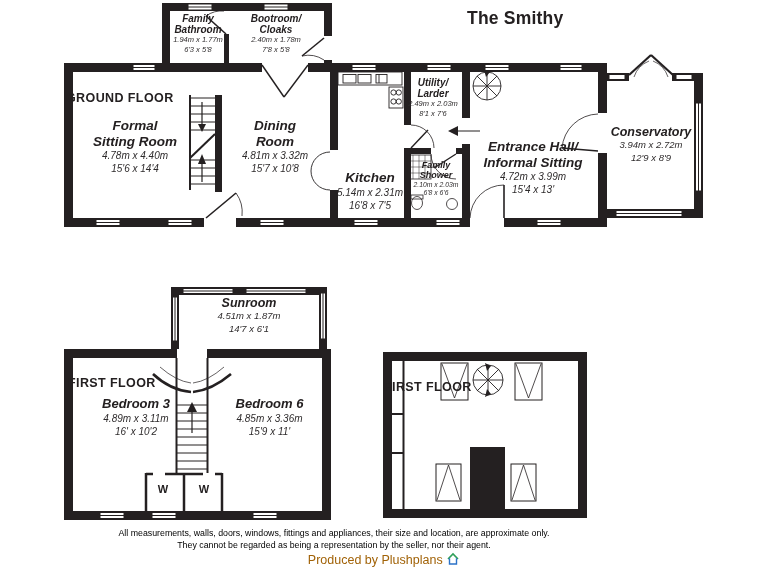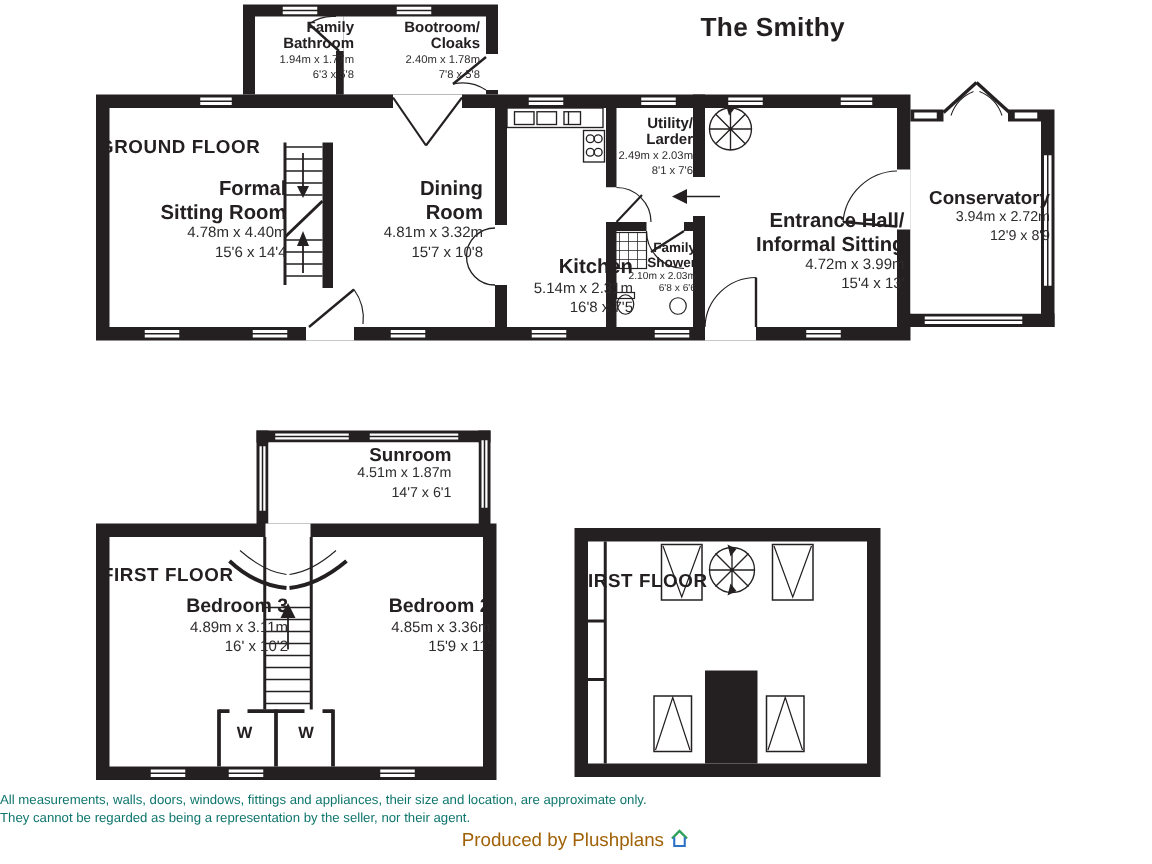--- a/index.html
+++ b/index.html
@@ -1,35 +1,35 @@
 <!DOCTYPE html>
 <html><head>
 <meta charset="utf-8">
 <style>
   html,body{margin:0;padding:0;background:#fff;}
   .stage{position:relative;width:768px;height:576px;background:#fff;overflow:hidden;
          font-family:"Liberation Sans", sans-serif;color:#242021;}
   svg{position:absolute;left:0;top:0;}
   .plan-title{position:absolute;font-size:17.5px;font-weight:bold;letter-spacing:.2px;}
   .floor-label{position:absolute;font-size:12.5px;font-weight:bold;letter-spacing:.4px;margin-top:44px;}
-  .room-label{position:absolute;text-align:right;}
+  .room-label{position:absolute;text-align:center;font-style:italic;}
   .room-name{font-weight:bold;white-space:pre-line;}
   .room-dims{color:#2e2b2c;white-space:nowrap;}
   .lg .room-name{font-size:13.5px;line-height:1.15;}
   .lg .room-dims{font-size:10px;line-height:1.3;}
   .md .room-name{font-size:12.5px;line-height:1.15;}
   .md .room-dims{font-size:9.5px;line-height:1.3;}
   .sm .room-name{font-size:10px;line-height:1.12;}
   .sm .room-dims{font-size:7.5px;line-height:1.3;}
   .xs .room-name{font-size:9px;line-height:1.1;}
   .xs .room-dims{font-size:6.8px;line-height:1.25;}
   .bed .room-name{font-size:13px;line-height:1.15;}
   .bed .room-dims{font-size:10px;line-height:1.3;}
   .w-label{position:absolute;font-size:11px;font-weight:bold;text-align:center;}
-  .footer{position:absolute;left:0;width:668px;text-align:left;color:#0f766e;}
+  .footer{position:absolute;left:0;width:668px;text-align:center;color:#000000;}
   .footer-line{font-size:8.8px;line-height:1.35;}
   .credit{position:absolute;left:0;width:768px;text-align:center;font-size:12.5px;
           color:#a16207;cursor:pointer;}
   .credit svg{position:static;vertical-align:-2px;}
 </style>
 </head>
 <body>
 
 <div class="stage">
 
@@ -308,21 +308,21 @@
   <div class="room-name">Sunroom</div>
   <div class="room-dims">4.51m x 1.87m</div>
   <div class="room-dims">14'7 x 6'1</div>
 </div>
 <div class="room-label bed" style="left:80px;top:397px;width:112px;">
   <div class="room-name">Bedroom 3</div>
   <div class="room-dims">4.89m x 3.11m</div>
   <div class="room-dims">16' x 10'2</div>
 </div>
 <div class="room-label bed" style="left:212px;top:397px;width:115px;">
-  <div class="room-name">Bedroom 2</div>
+  <div class="room-name">Bedroom 6</div>
   <div class="room-dims">4.85m x 3.36m</div>
   <div class="room-dims">15'9 x 11'</div>
 </div>
 
 <div class="w-label" style="left:154px;top:483px;width:18px;">W</div>
 <div class="w-label" style="left:195px;top:483px;width:18px;">W</div>
 
 <div class="footer" style="top:528px;">
   <div class="footer-line">All measurements, walls, doors, windows, fittings and appliances, their size and location, are approximate only.</div>
   <div class="footer-line">They cannot be regarded as being a representation by the seller, nor their agent.</div>

